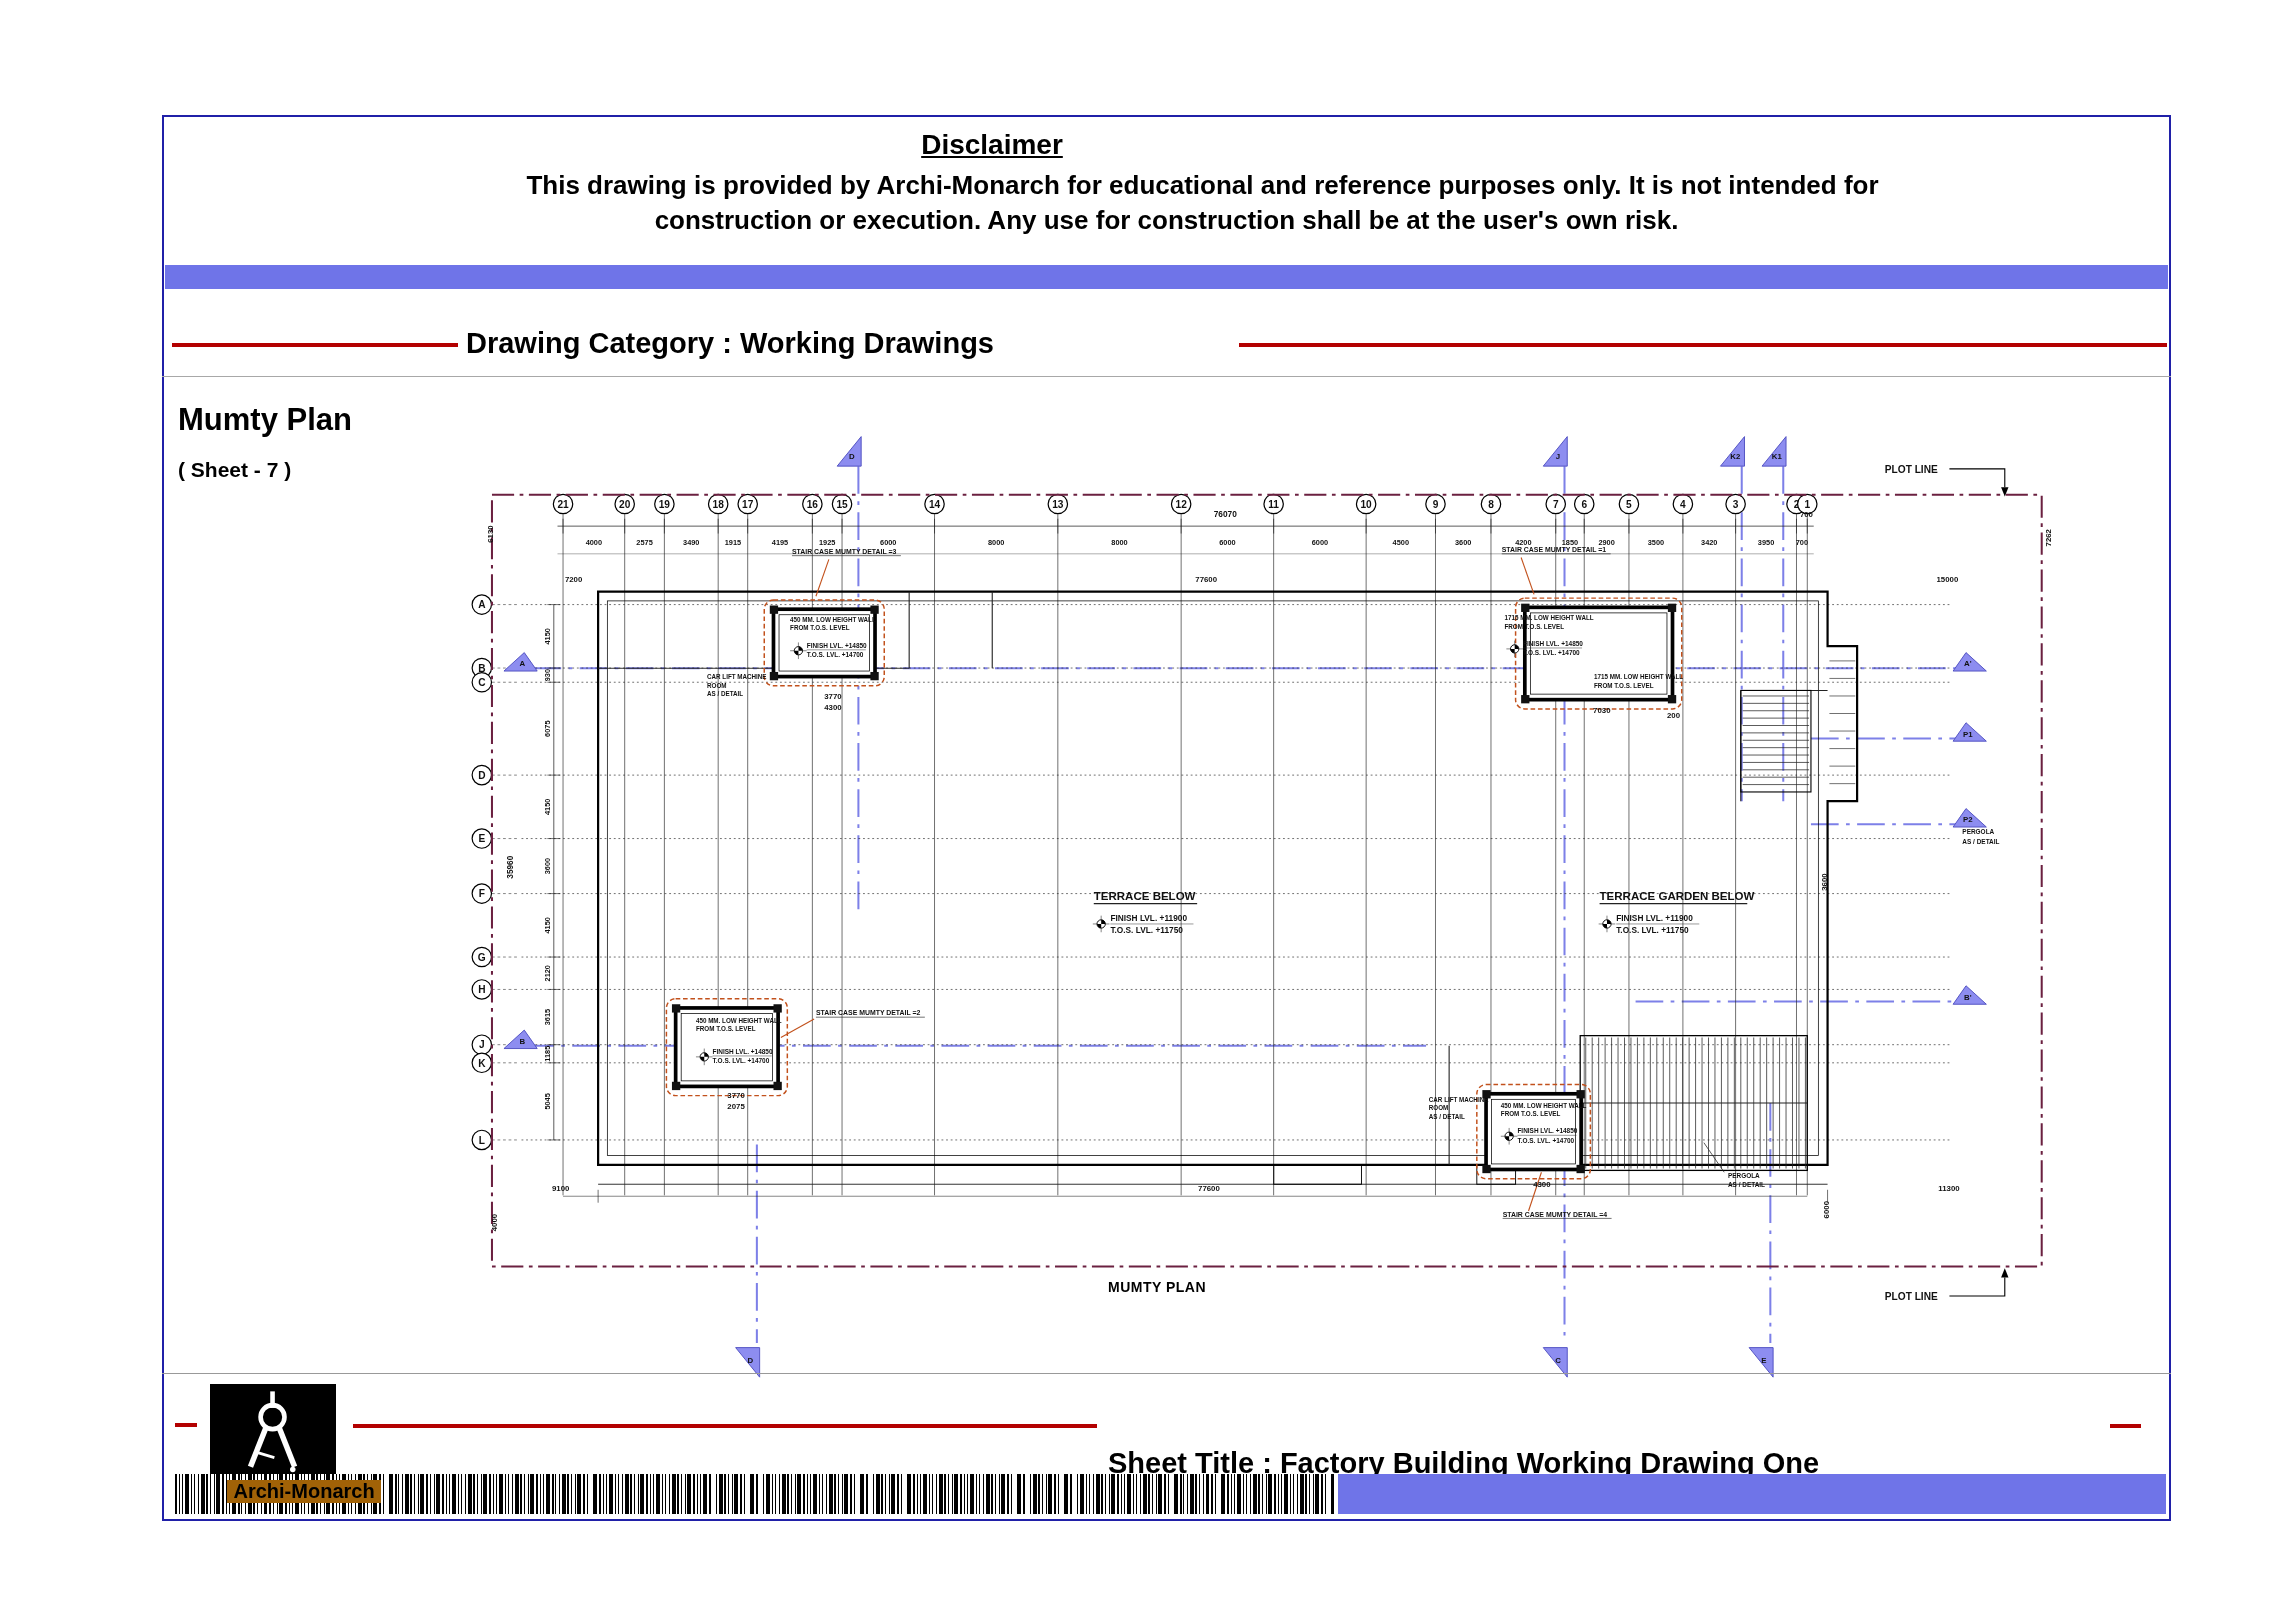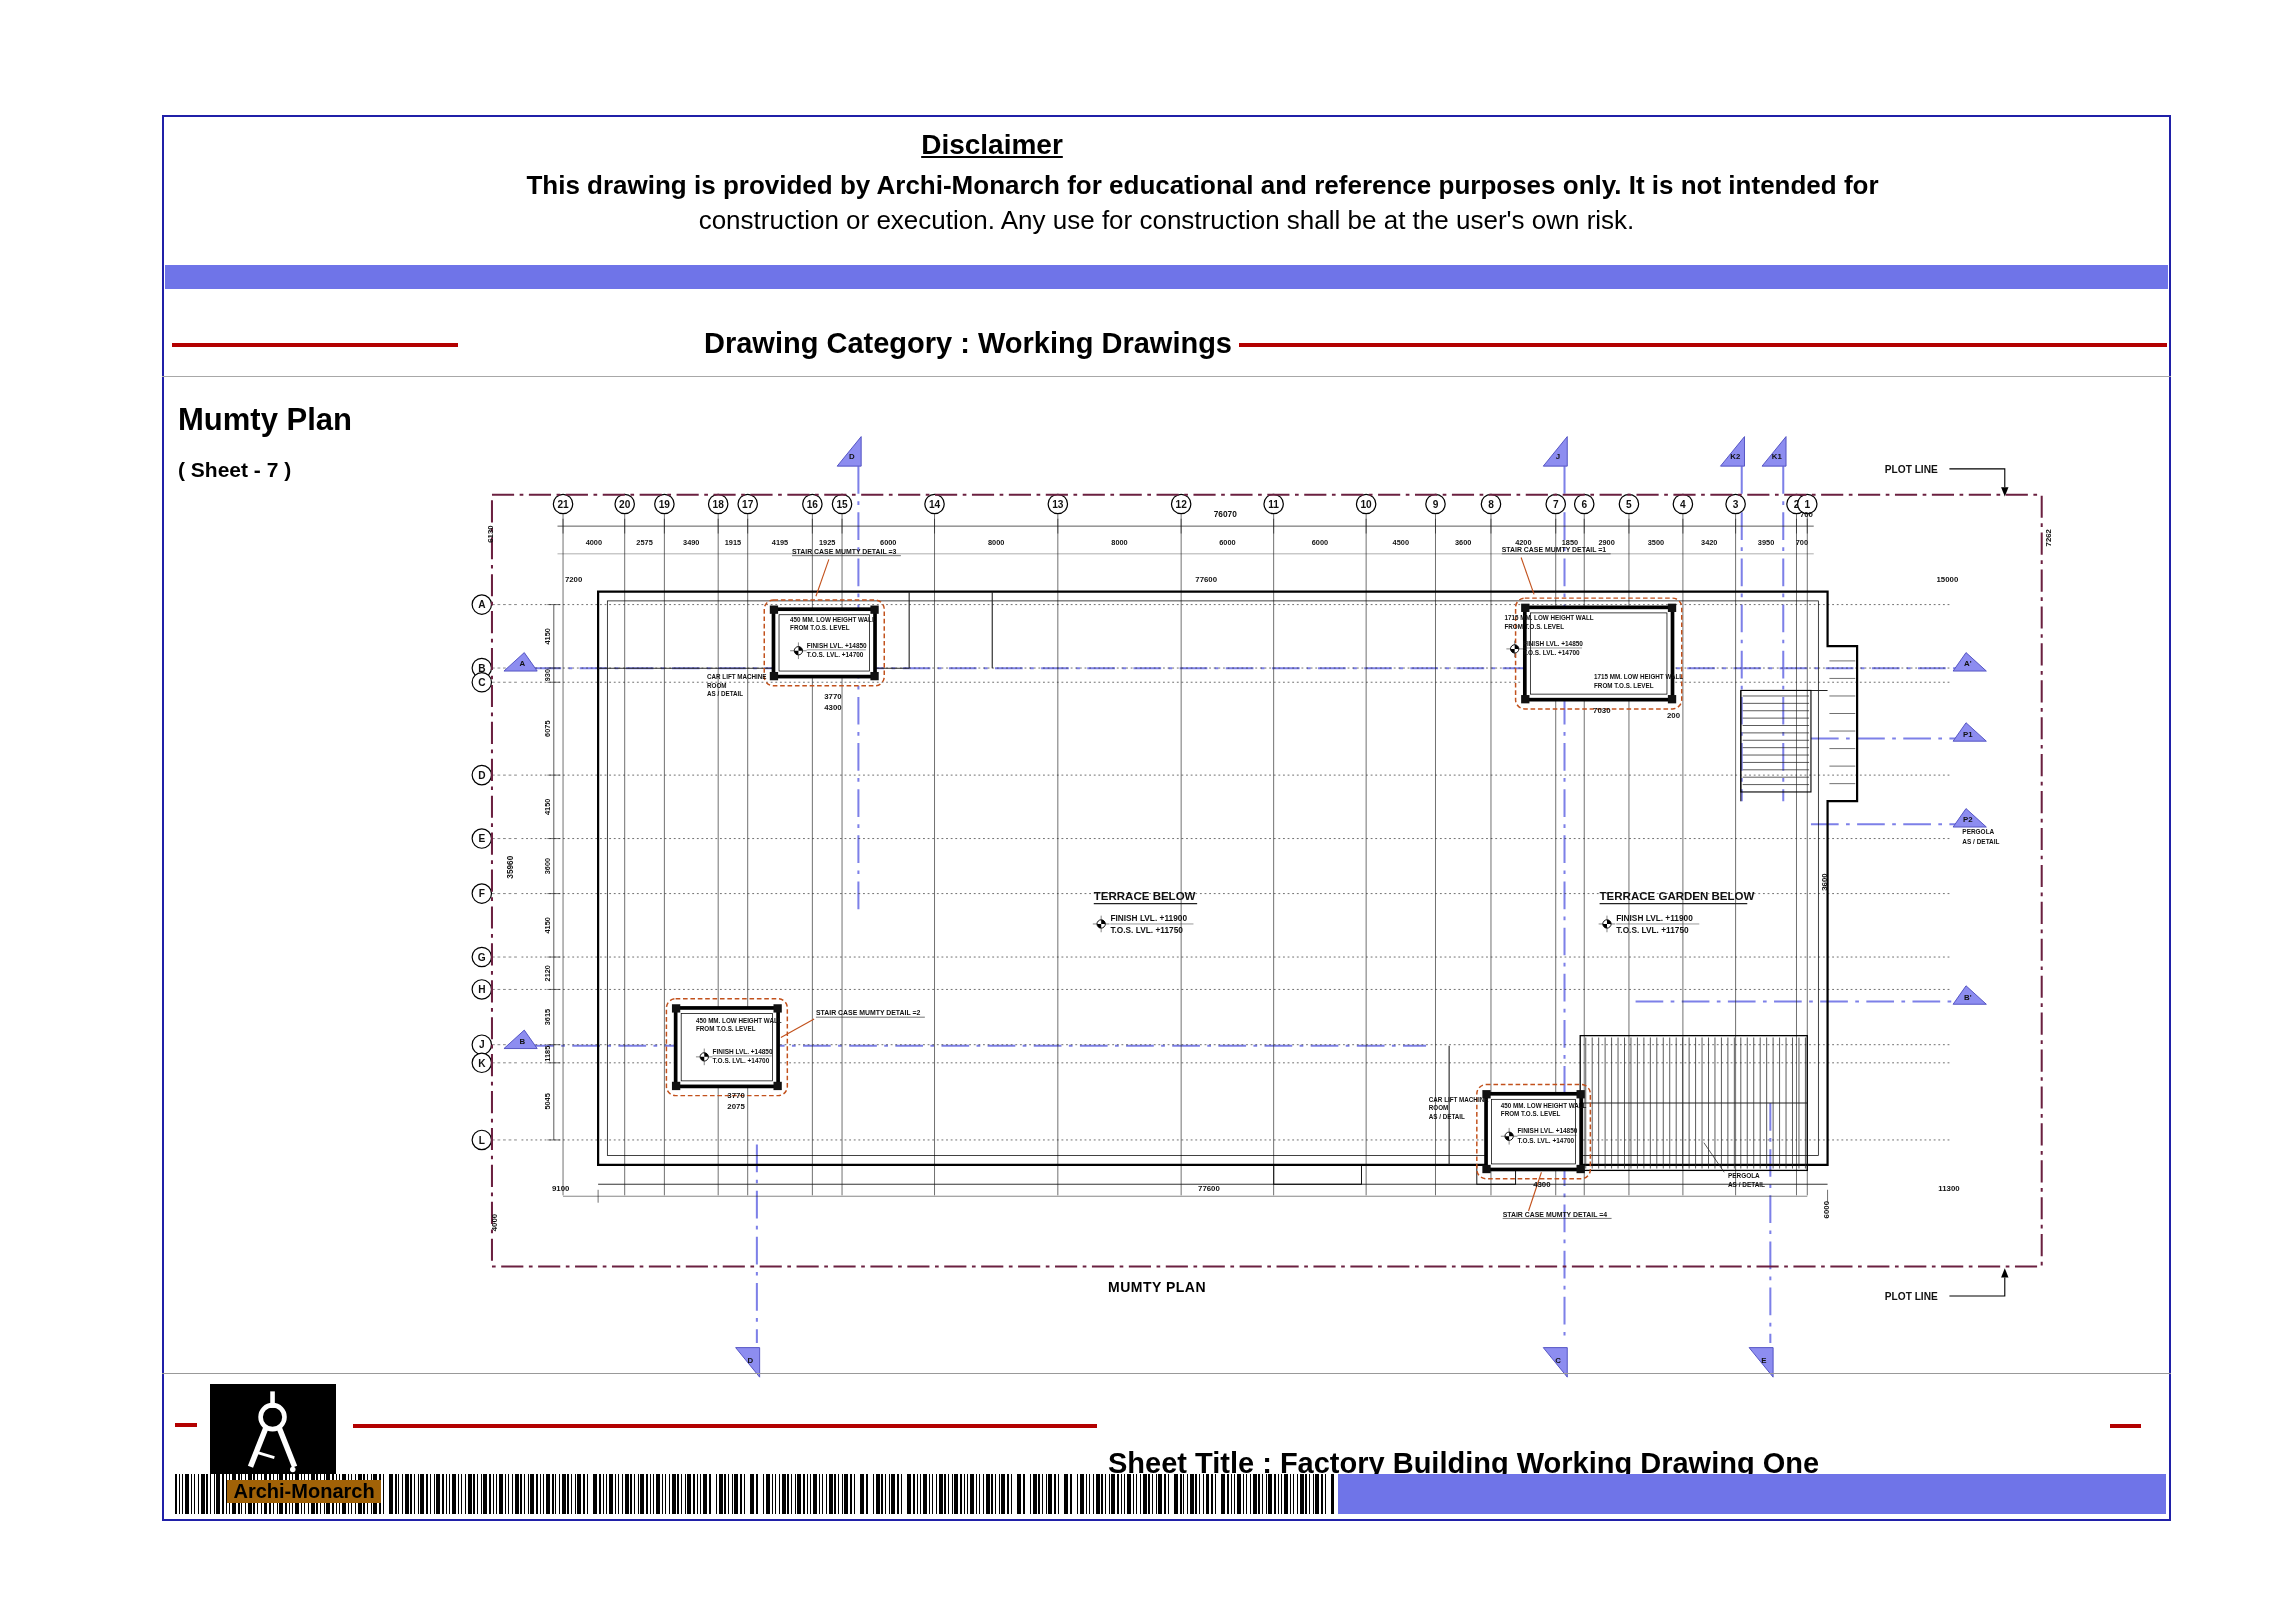--- a/index.html
+++ b/index.html
@@ -3,26 +3,26 @@
 <meta charset="utf-8">
 <style>
   html,body{margin:0;padding:0;}
   body{width:2290px;height:1619px;position:relative;background:#fff;
        font-family:"Liberation Sans",sans-serif;color:#000;overflow:hidden;}
   .abs{position:absolute;}
   .sheet-border{left:162px;top:115px;width:2009px;height:1406px;border:2.8px solid #2020a8;box-sizing:border-box;}
   .center{text-align:center;}
   .disc-title{left:162px;top:129px;width:1660px;font-size:28px;font-weight:700;text-decoration:underline;}
   .disc-line1{left:162px;top:170px;width:2009px;font-size:26px;font-weight:700;padding-left:36px;}
-  .disc-line2{left:162px;top:205px;width:2009px;font-size:26px;font-weight:400;}
+  .disc-line2{left:162px;top:205px;width:2009px;font-size:26px;font-weight:700;}
   .bar-top{left:165px;top:265px;width:2003px;height:24px;background:#6f74e8;}
   .redline{background:#b30000;height:3.7px;}
   .cat-left{left:172px;top:343px;width:286px;}
   .cat-right{left:1239px;top:343px;width:928px;}
-  .cat-text{left:466px;top:327px;width:766px;font-size:29px;font-weight:700;text-align:right;white-space:nowrap;}
+  .cat-text{left:466px;top:327px;width:766px;font-size:29px;font-weight:700;text-align:left;white-space:nowrap;}
   .grayline{left:162px;top:376px;width:2009px;height:0.9px;background:#a8a8a8;}
   .plan-name{left:178px;top:402px;font-size:31px;font-weight:700;}
   .sheet-no{left:178px;top:458px;font-size:21px;font-weight:700;}
   .plan-caption{left:1108px;top:1279px;font-size:14px;font-weight:700;letter-spacing:0.5px;}
   #plan-svg{left:0;top:0;width:2290px;height:1619px;}
   .foot-divider{left:162px;top:1373px;width:2009px;height:0.9px;background:#999;}
   .foot-dash-l{left:175px;top:1423px;width:22px;}
   .foot-line{left:353px;top:1424px;width:744px;}
   .foot-dash-r{left:2110px;top:1424px;width:31px;}
   .sheet-title{left:1108px;top:1407px;font-size:29px;font-weight:700;white-space:nowrap;margin-top:40px;}

